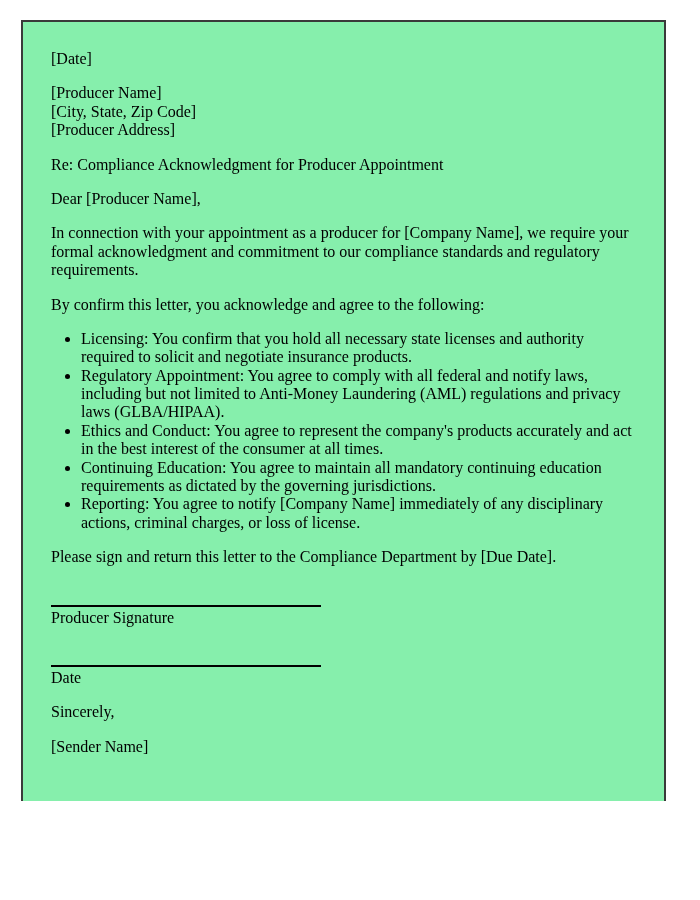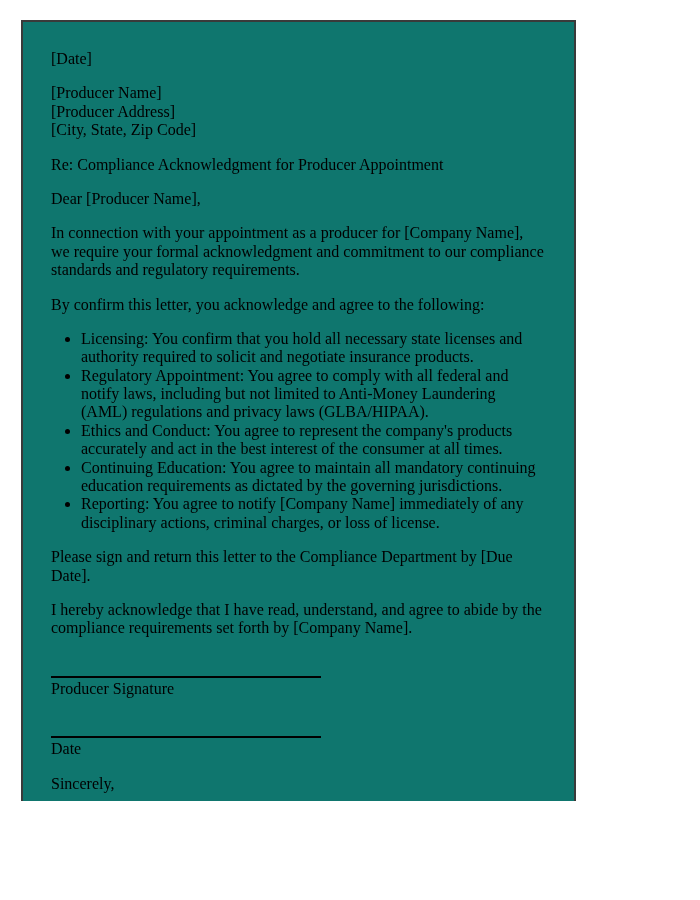--- a/index.html
+++ b/index.html
@@ -5,27 +5,27 @@
   html, body {
     margin: 0;
     padding: 0;
     background: #ffffff;
     width: 700px;
     height: 900px;
     overflow: hidden;
   }
   .page {
     box-sizing: border-box;
-    width: 555px;
+    width: 645px;
     height: 781px;
     margin: 20px 0 16px 21px;
     border: 2px solid #3a3a3a;
     border-bottom: none;
     padding: 12px 30px 0 28px;
-    background: #0f766e;
+    background: #86efac;
     font-family: "Liberation Serif", "DejaVu Serif", serif;
     font-size: 16px;
     line-height: 1.15;
     color: #000000;
     overflow: hidden;
   }
   .page p, .page .para {
     margin: 16px 0;
   }
   ul.compliance-list {
@@ -54,43 +54,42 @@
 </style>
 </head>
 <body>
 
 <div class="page">
 
   <p>[Date]</p>
 
   <div class="para">
     <div>[Producer Name]</div>
+    <div>[City, State, Zip Code]</div>
     <div>[Producer Address]</div>
-    <div>[City, State, Zip Code]</div>
   </div>
 
   <p>Re: Compliance Acknowledgment for Producer Appointment</p>
 
   <p>Dear [Producer Name],</p>
 
   <p>In connection with your appointment as a producer for [Company Name], we require your formal acknowledgment and commitment to our compliance standards and regulatory requirements.</p>
 
   <p>By confirm this letter, you acknowledge and agree to the following:</p>
 
   <ul class="compliance-list">
     <li><span class="b">Licensing:</span><span> You confirm that you hold all necessary state licenses and authority required to solicit and negotiate insurance products.</span></li>
     <li><span class="b">Regulatory Appointment:</span><span> You agree to comply with all federal and notify laws, including but not limited to Anti-Money Laundering (AML) regulations and privacy laws (GLBA/HIPAA).</span></li>
     <li><span class="b">Ethics and Conduct:</span><span> You agree to represent the company's products accurately and act in the best interest of the consumer at all times.</span></li>
     <li><span class="b">Continuing Education:</span><span> You agree to maintain all mandatory continuing education requirements as dictated by the governing jurisdictions.</span></li>
     <li><span class="b">Reporting:</span><span> You agree to notify [Company Name] immediately of any disciplinary actions, criminal charges, or loss of license.</span></li>
   </ul>
 
   <p>Please sign and return this letter to the Compliance Department by [Due Date].</p>
 
-  <p>I hereby acknowledge that I have read, understand, and agree to abide by the compliance requirements set forth by [Company Name].</p>
 
   <div class="sig-block">
     <div class="sig-line"></div>
     <div>Producer Signature</div>
   </div>
 
   <div class="sig-block">
     <div class="sig-line"></div>
     <div>Date</div>
   </div>

